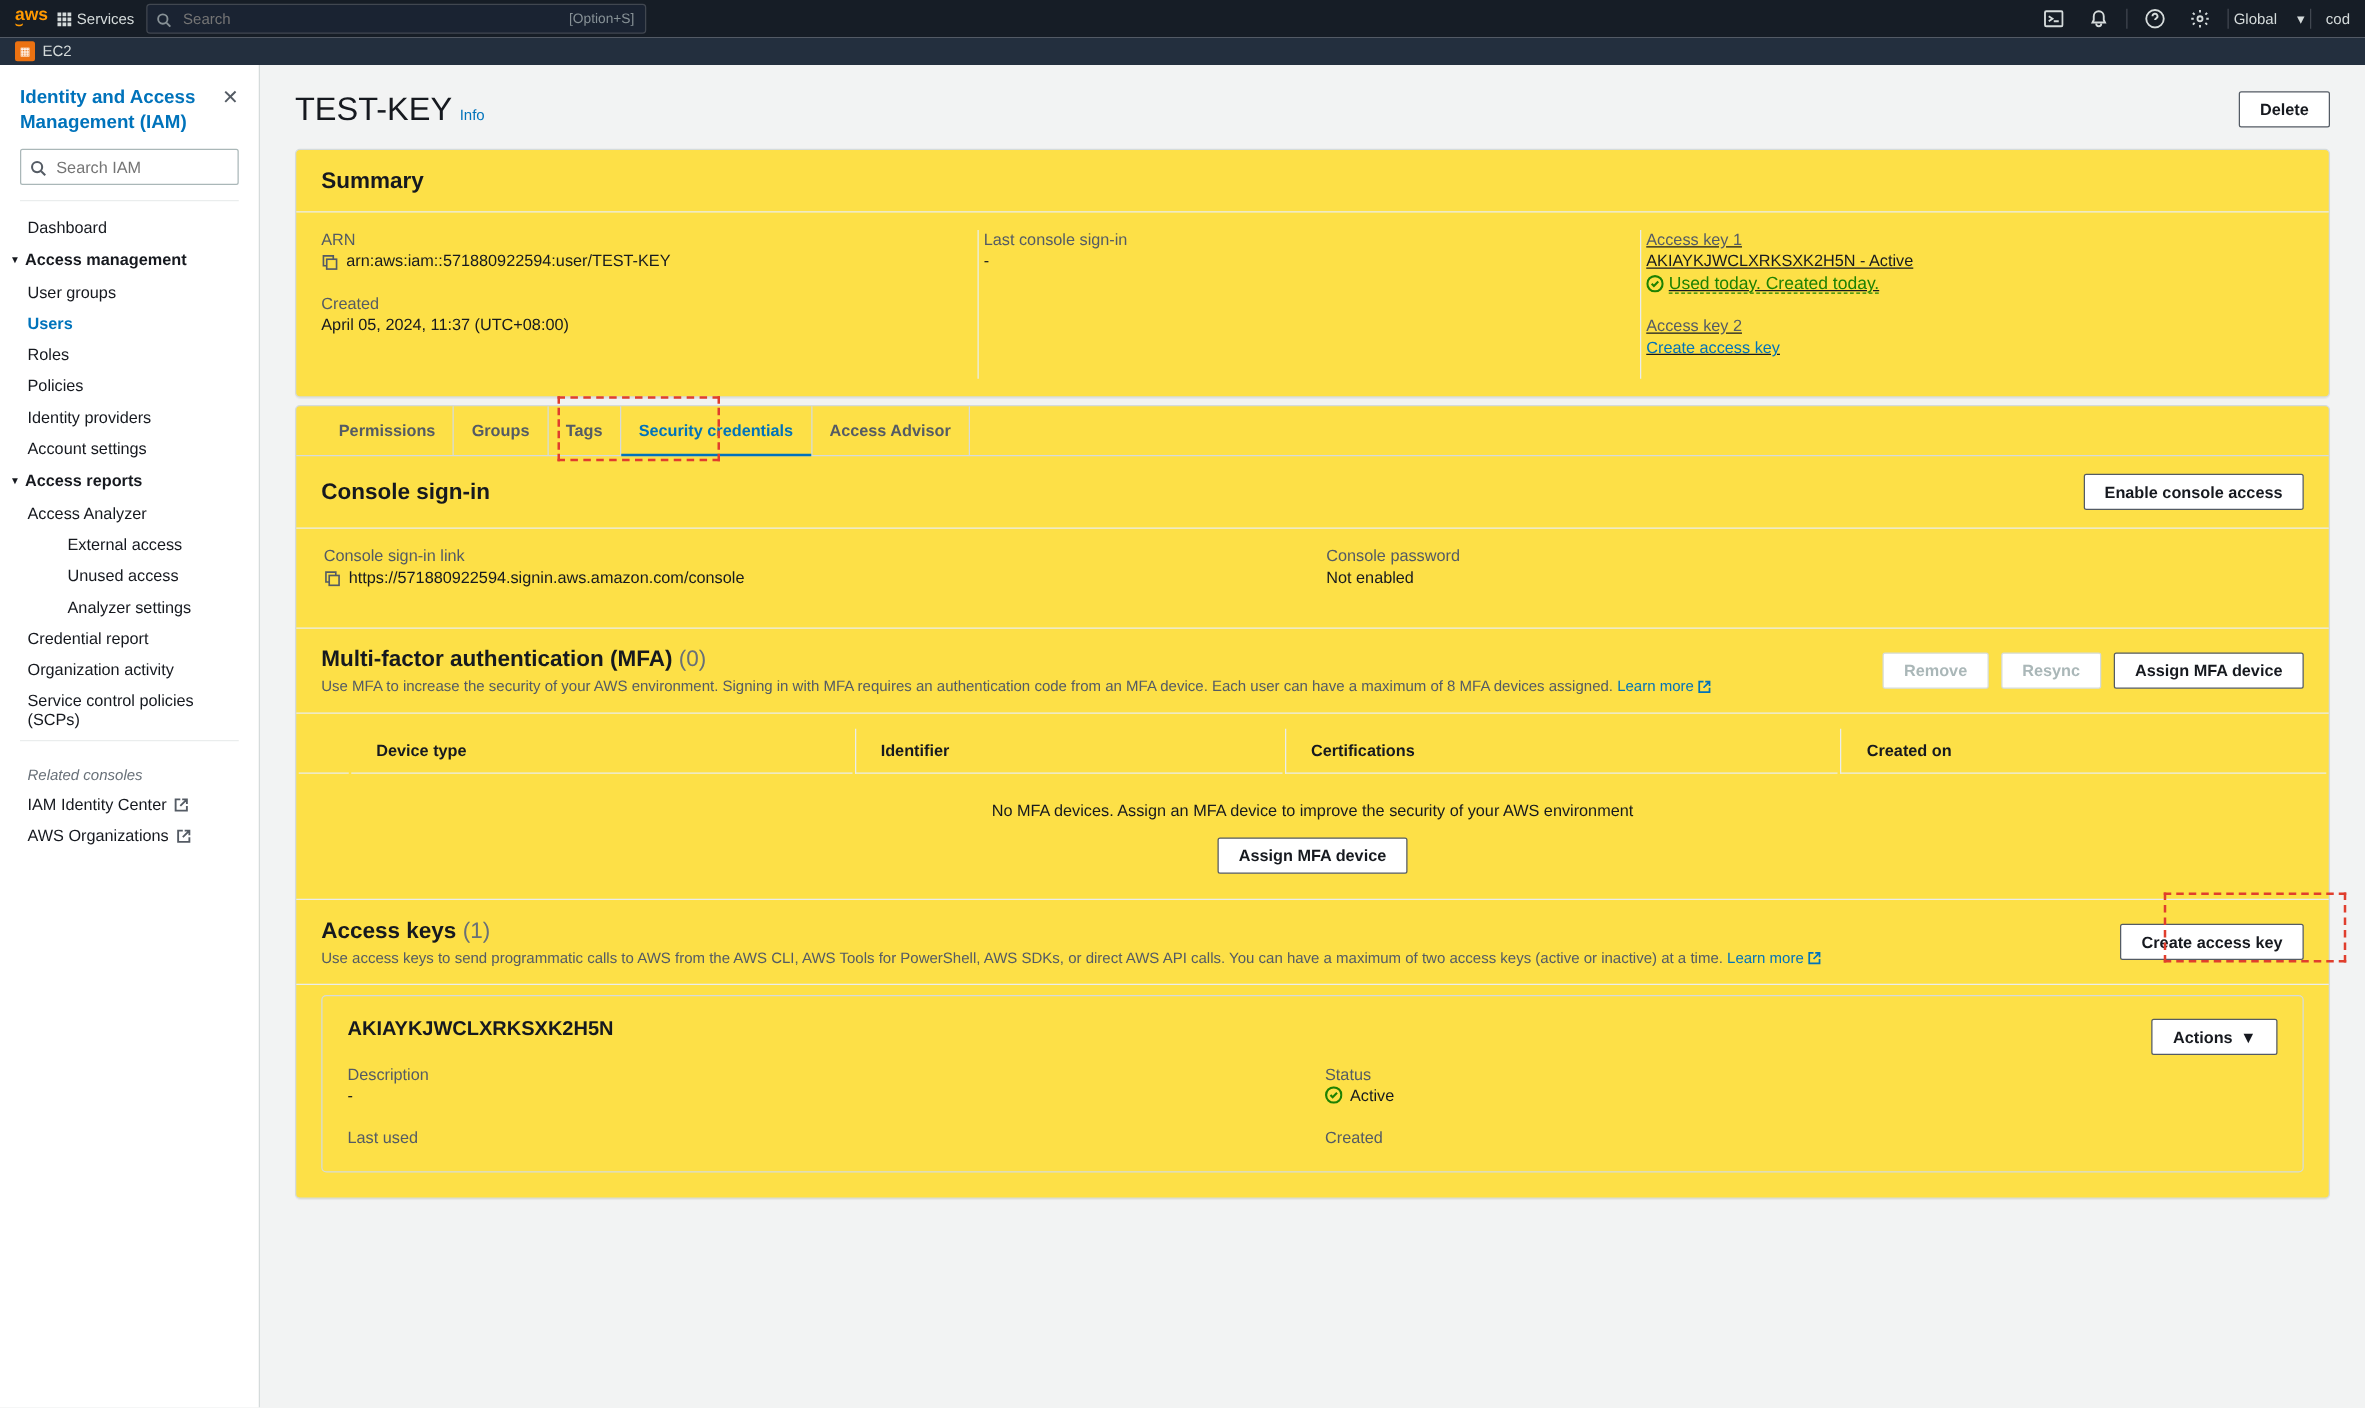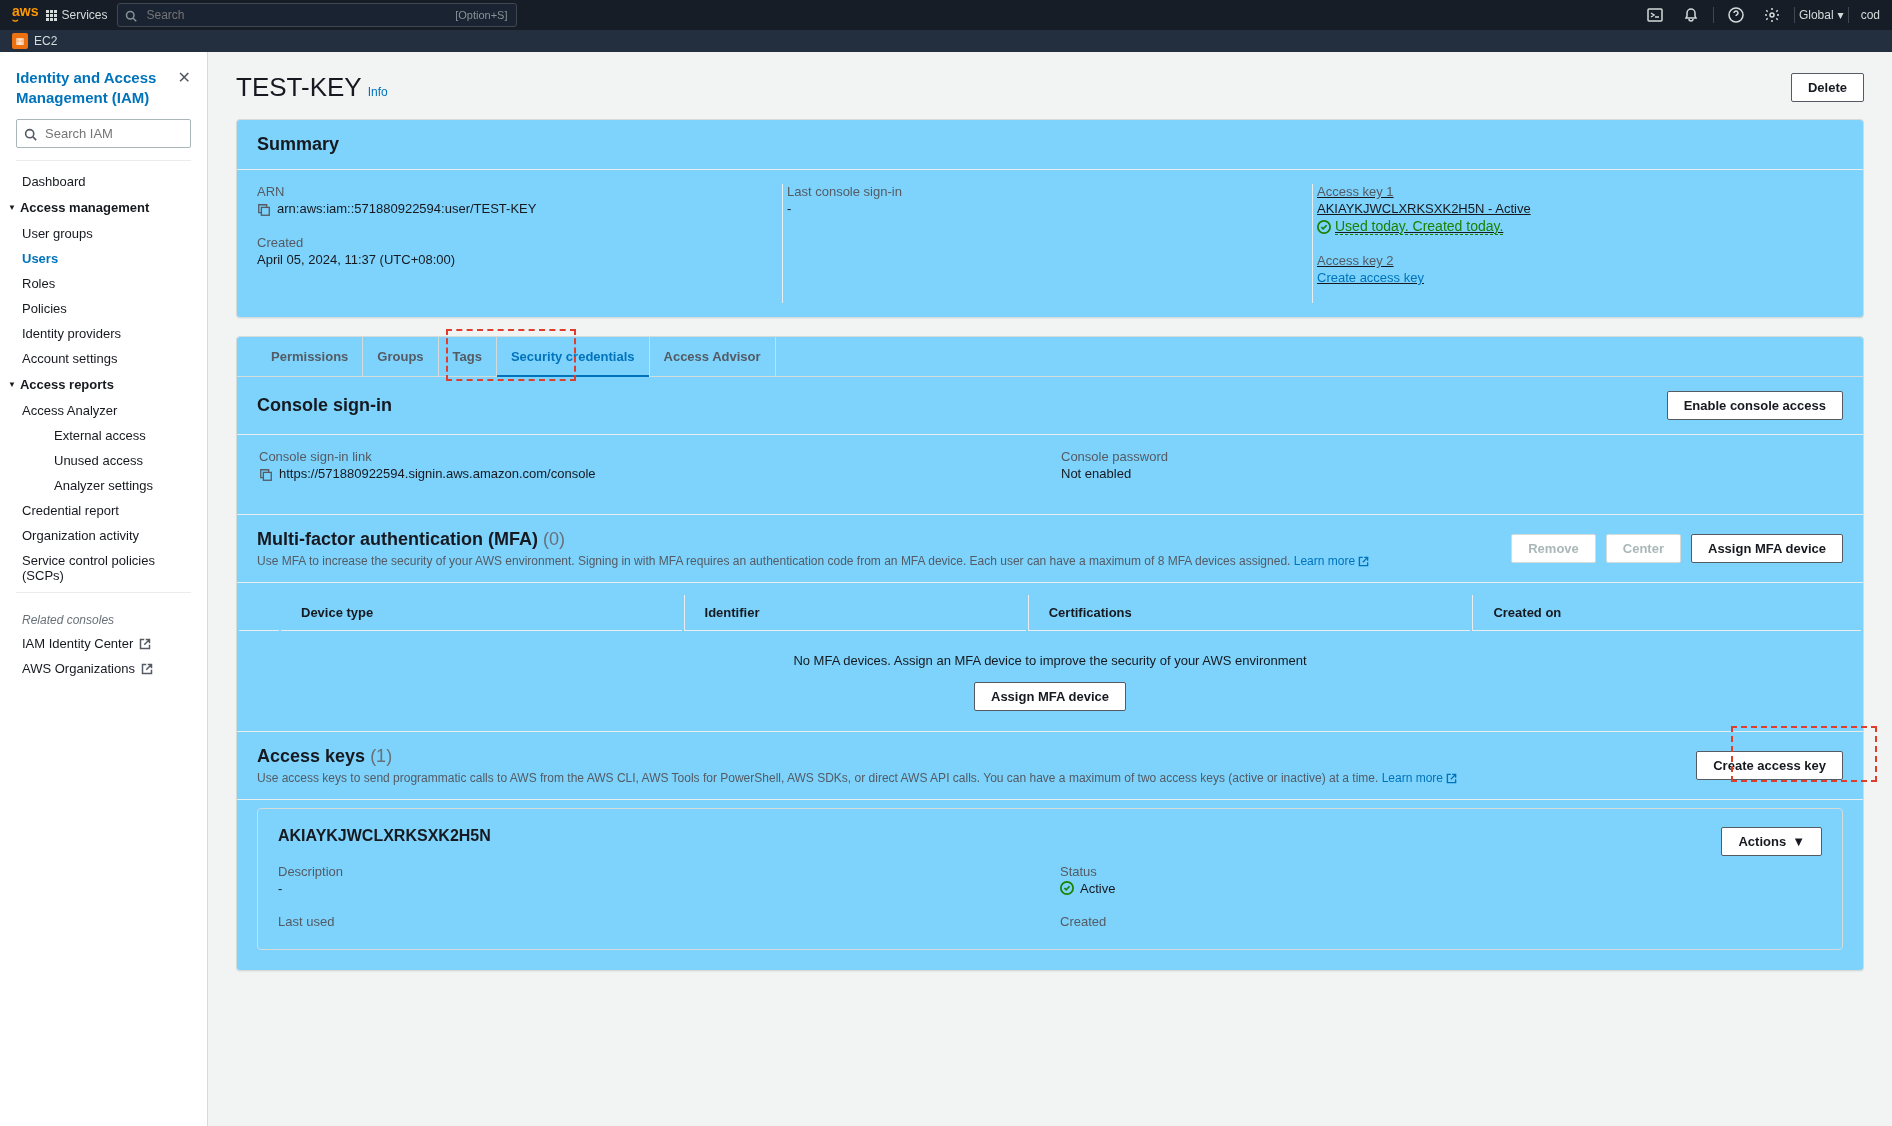--- a/index.html
+++ b/index.html
@@ -10,21 +10,21 @@
 .topnav .grid-icon{display:inline-grid;grid-template-columns:repeat(3,3px);grid-gap:1px;margin-right:4px;}
 .topnav .grid-icon span{width:3px;height:3px;background:#d5dbdb;}
 .topnav .services{display:flex;align-items:center;margin-right:10px;cursor:pointer;}
 .topnav .search{flex:0 0 400px;position:relative;}
 .topnav .search input{width:100%;background:#1a2332;border:1px solid #414750;border-radius:3px;padding:4px 8px 4px 28px;color:#d5dbdb;font-size:12px;}
 .topnav .search .placeholder-kbd{position:absolute;right:10px;top:50%;transform:translateY(-50%);color:#879196;font-size:11px;}
 .topnav .search .search-ico{position:absolute;left:8px;top:50%;transform:translateY(-50%);}
 .topnav .spacer{flex:1;}
 .topnav .nav-ico{margin:0 10px;cursor:pointer;color:#d5dbdb;}
 .topnav .divider{width:1px;height:16px;background:#414750;margin:0 4px;}
-.topnav .region{display:flex;align-items:flex-start;gap:4px;cursor:pointer;}
+.topnav .region{display:flex;align-items:flex-start;gap:16px;cursor:pointer;}
 .servicenav{background:#232f3e;height:22px;display:flex;align-items:center;padding:0 12px;color:#d5dbdb;font-size:12px;}
 .servicenav .ec2-ico{width:16px;height:16px;background:#ec7211;border-radius:2px;margin-right:6px;display:flex;align-items:center;justify-content:center;font-size:9px;color:#fff;}
 .layout{display:flex;height:calc(100vh - 52px);}
 .sidebar{width:208px;background:#fff;border-right:1px solid #d5dbdb;padding:16px 0;overflow-y:auto;flex-shrink:0;}
 .sidebar .sb-header{display:flex;justify-content:space-between;align-items:flex-start;padding:0 16px 12px;}
 .sidebar .sb-title{color:#0073bb;font-weight:bold;font-size:15px;line-height:1.3;cursor:pointer;}
 .sidebar .close-x{cursor:pointer;font-size:16px;color:#545b64;}
 .sidebar .sb-search{margin:0 16px 12px;position:relative;}
 .sidebar .sb-search input{width:100%;border:1px solid #aab7b8;border-radius:2px;padding:6px 8px 6px 28px;font-size:13px;}
 .sidebar .sb-search .ico{position:absolute;left:8px;top:50%;transform:translateY(-50%);color:#545b64;}
@@ -35,21 +35,21 @@
 .sidebar .sb-section .tri{font-size:8px;}
 .sidebar .sb-sub{padding-left:54px;}
 .sidebar .related-hdr{padding:12px 16px 4px 22px;font-size:12px;font-style:italic;color:#687078;}
 .sidebar .ext-link{display:flex;align-items:center;gap:6px;}
 .main{flex:1;overflow-y:auto;padding:20px 28px;}
 .page-head{display:flex;justify-content:space-between;align-items:center;margin-bottom:16px;}
 .page-head h1{font-size:26px;font-weight:normal;}
 .page-head .info-link{color:#0073bb;font-size:12px;margin-left:6px;cursor:pointer;}
 .btn{background:#fff;border:1px solid #545b64;border-radius:2px;padding:6px 16px;font-size:13px;font-weight:bold;cursor:pointer;color:#16191f;}
 .btn:disabled{color:#aab7b8;border-color:#d5dbdb;cursor:default;}
-.panel{background:#7dd3fc;border:1px solid #d5dbdb;border-radius:4px;margin-bottom:18px;box-shadow:0 1px 1px rgba(0,0,0,0.05);}
+.panel{background:#fde047;border:1px solid #d5dbdb;border-radius:4px;margin-bottom:6px;box-shadow:0 1px 1px rgba(0,0,0,0.05);}
 .panel .panel-head{padding:14px 20px;border-bottom:1px solid #eaeded;display:flex;justify-content:space-between;align-items:center;}
 .panel .panel-head h2{font-size:18px;font-weight:bold;}
 .panel .panel-head .count{color:#687078;font-weight:normal;}
 .panel .panel-body{padding:14px 20px;}
 .summary-grid{display:grid;grid-template-columns:1fr 1fr 1fr;gap:0 4px;}
 .summary-grid .col{border-right:1px solid #eaeded;padding-right:20px;}
 .summary-grid .col:last-child{border-right:none;text-decoration:underline;}
 .field{margin-bottom:18px;}
 .field .label{font-size:13px;color:#545b64;margin-bottom:2px;}
 .field .value{font-size:13px;color:#16191f;display:flex;align-items:center;gap:6px;}
@@ -279,21 +279,21 @@
 
       <div class="panel-head">
         <div>
           <h2 style="display:inline;"><span>Multi-factor authentication (MFA)</span> <span class="count">(0)</span></h2>
           <div class="desc-text"><span>Use MFA to increase the security of your AWS environment. Signing in with MFA requires an authentication code from an MFA device. Each user can have a maximum of 8 MFA devices assigned.</span> <span class="link"><span>Learn more</span> <svg class="ext-ico" width="11" height="11" viewBox="0 0 16 16" fill="none" stroke="#0073bb" stroke-width="2">
                   <path d="M7 2H2v12h12V9M9 2h5v5M14 2L7 9"></path>
                 </svg></span></div>
         </div>
         <div class="btn-row">
           <button class="btn" disabled="">Remove</button>
-          <button class="btn" disabled="">Center</button>
+          <button class="btn" disabled="">Resync</button>
           <button class="btn">Assign MFA device</button>
         </div>
       </div>
       <table class="mfa-table">
         <thead>
             <tr>
           <th style="width:30px;"></th>
           <th>Device type</th>
           <th class="th-divider">Identifier</th>
           <th class="th-divider">Certifications</th>

